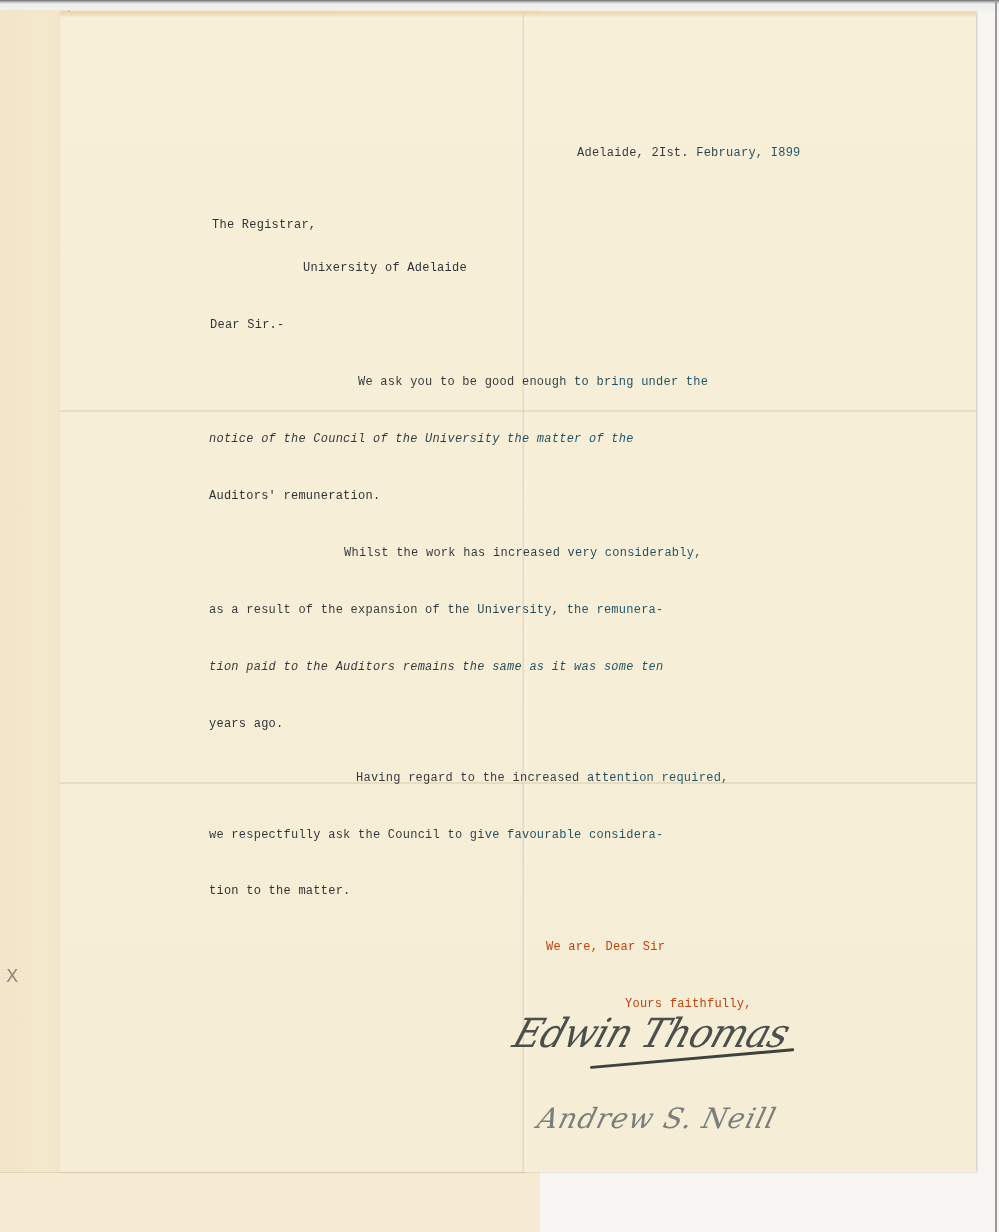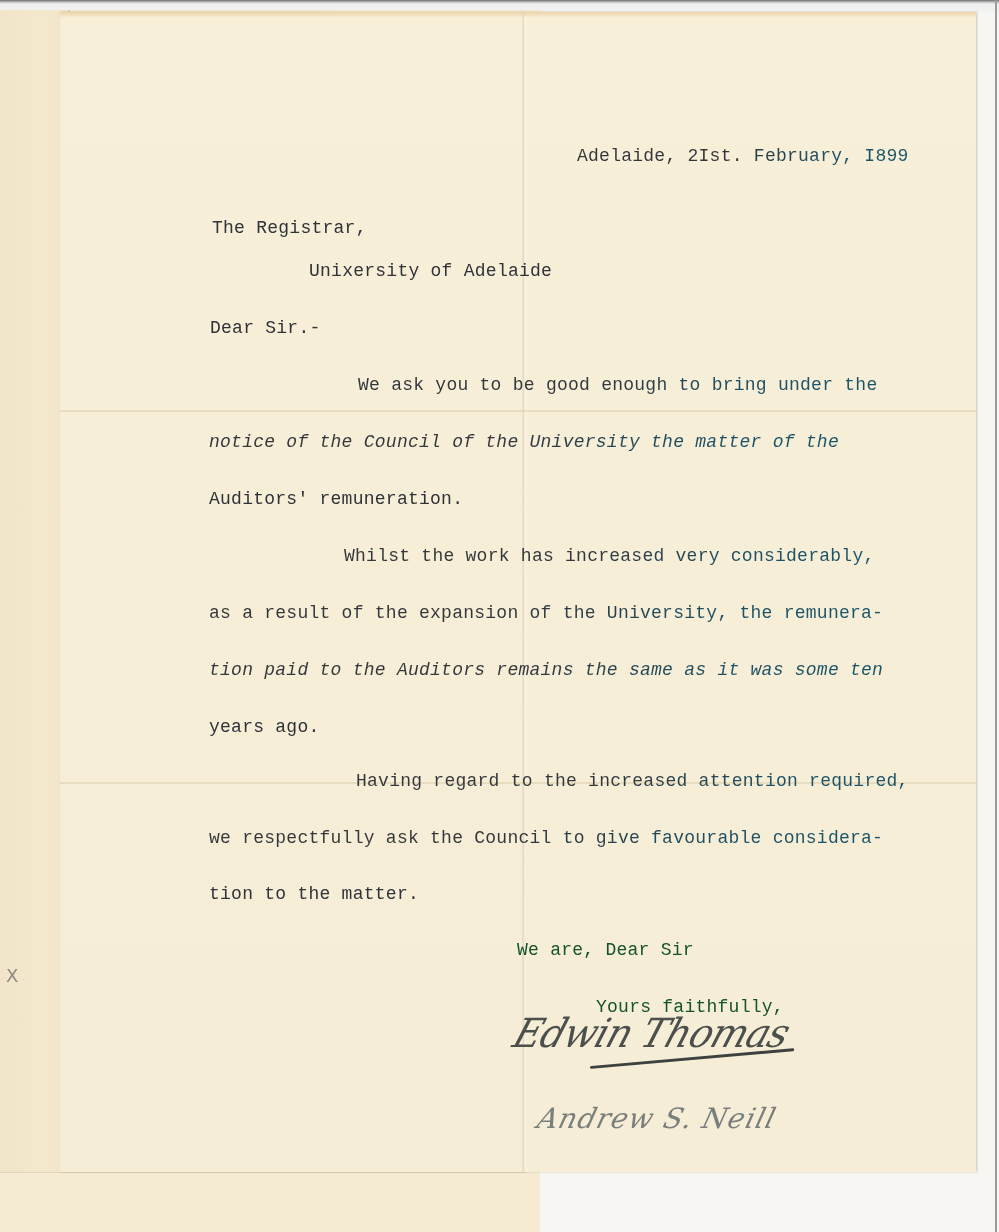--- a/index.html
+++ b/index.html
@@ -49,26 +49,26 @@
       position: absolute; left: 0; top: 0; width: 100%; height: 6px;
       background: linear-gradient(#ecd3a8, rgba(248,239,217,0));
     }
     .horizontal-fold {
       position: absolute; left: 0; width: 100%; height: 2px;
       background: rgba(215, 200, 165, 0.45);
     }
     .typed {
       position: absolute;
       font-family: "Liberation Mono", "DejaVu Sans Mono", monospace;
-      font-size: 18px;
+      font-size: 12px;
       letter-spacing: 0.25px;
       white-space: pre;
       color: #2f3338;
     }
-    .ink-blue { color: #14532d; }
+    .ink-blue { color: #c2410c; margin-left: 29px; }
     .ink-mix {
       background: linear-gradient(90deg, #33363a 0%, #33363a 45%, #1e5062 75%, #1a5569 100%);
       -webkit-background-clip: text;
       background-clip: text;
       color: transparent;
     }
     .signature {
       position: absolute;
       font-family: "DejaVu Serif", serif;
       font-style: italic;
@@ -115,21 +115,21 @@
 
 <div class="letter">
   <div class="letter-top-tint"></div>
   <div class="horizontal-fold" style="top:398px;"></div>
   <div class="horizontal-fold" style="top:770px;"></div>
 </div>
 
 <div class="typed ink-mix" style="left:577px; top:146px;">Adelaide, 2Ist. February, I899</div>
 
 <div class="typed" style="left:212px; top:218px;">The Registrar,</div>
-<div class="typed" style="left:303px; top:261px;margin-left:6px;">Unixersity of Adelaide</div>
+<div class="typed" style="left:303px; top:261px;">Unixersity of Adelaide</div>
 
 <div class="typed" style="left:210px; top:318px;">Dear Sir.-</div>
 
 <div class="typed ink-mix" style="left:358px; top:375px;">We ask you to be good enough to bring under the</div>
 <div class="typed ink-mix" style="left:209px; top:432px;font-style:italic;">notice of the Council of the University the matter of the</div>
 <div class="typed" style="left:209px; top:489px;">Auditors' remuneration.</div>
 
 <div class="typed ink-mix" style="left:344px; top:546px;">Whilst the work has increased very considerably,</div>
 <div class="typed ink-mix" style="left:209px; top:603px;">as a result of the expansion of the University, the remunera-</div>
 <div class="typed ink-mix" style="left:209px; top:660px;font-style:italic;">tion paid to the Auditors remains the same as it was some ten</div>

